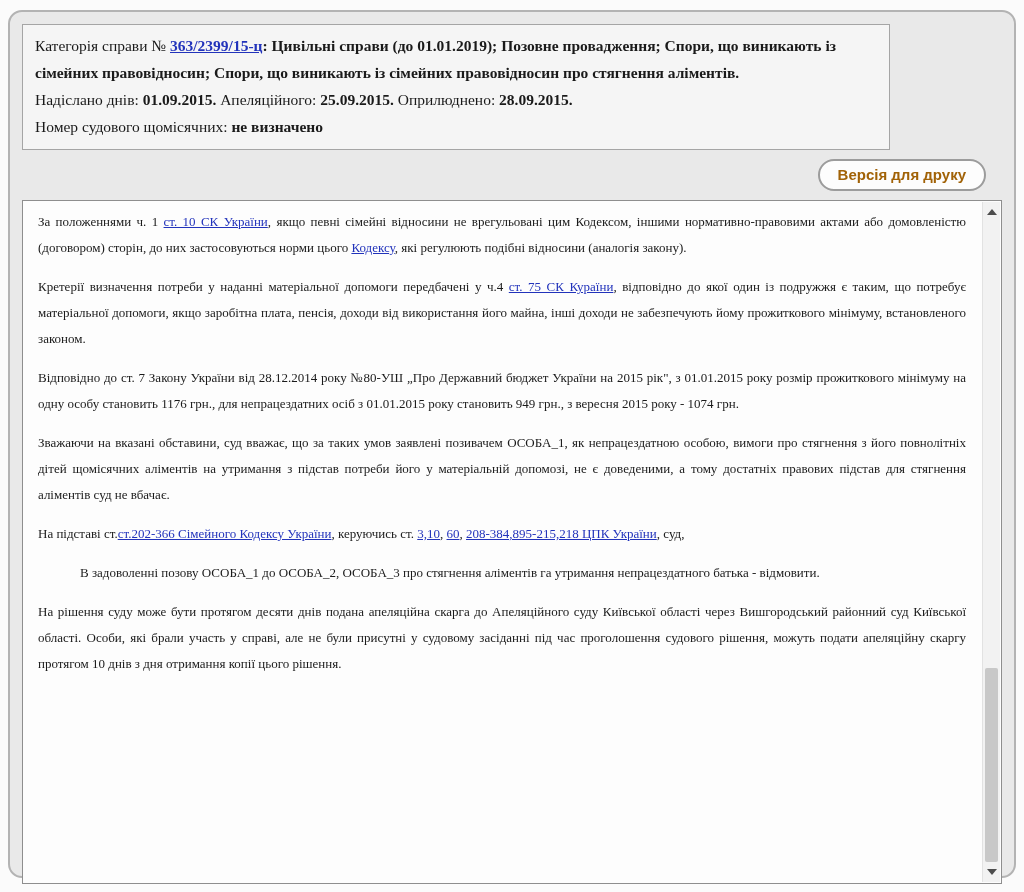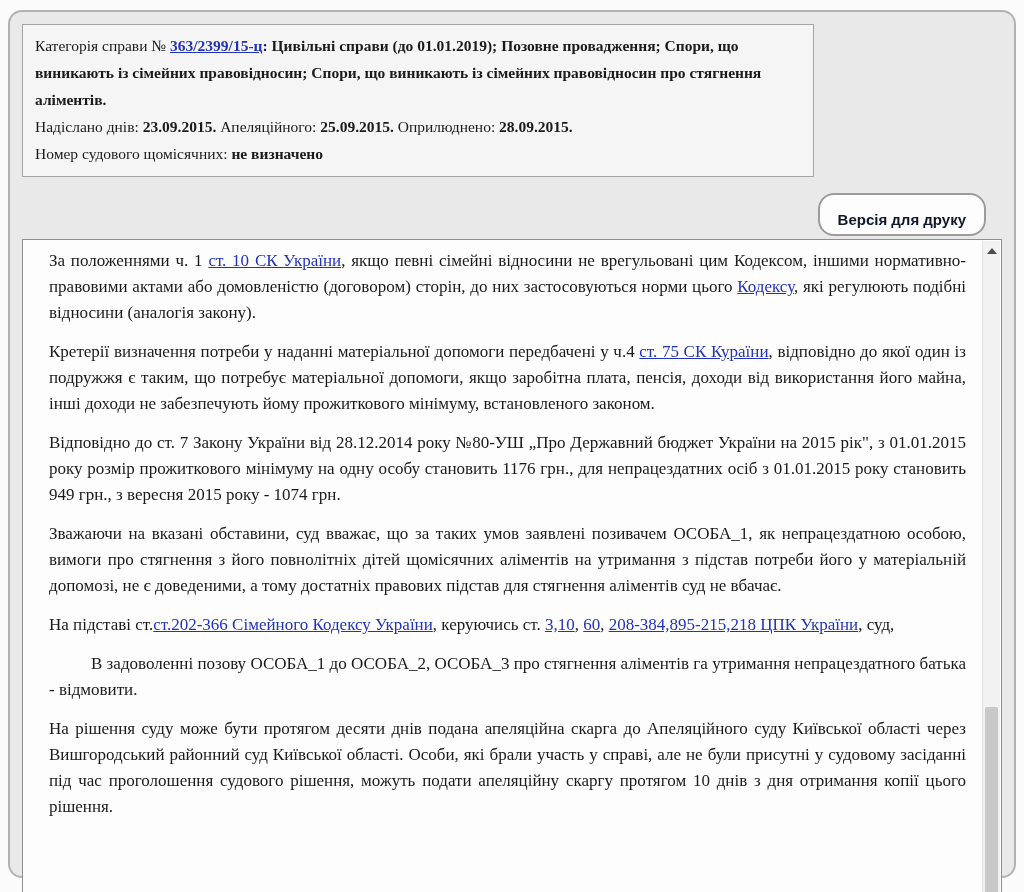--- a/index.html
+++ b/index.html
@@ -16,63 +16,63 @@
     overflow:hidden;
   }
   .outer{
     position:absolute; left:8px; top:10px; width:1008px; height:868px;
     background:#e9e9e9;
     border:2px solid #b3b3b3;
     border-radius:14px;
   }
   
   .header-box{
-    margin:12px 12px 12px 12px;
-    width:792px;
+    margin:12px 12px 0 12px;
+    width:868px;
     background:#f5f5f5;
     border:1px solid #a5a5a5;
     padding:7px 12px 9px 12px;
     font-size:15.5px;
     line-height:27px;
   }
   .h-line{ text-align:left; }
   .seg-bold{ font-weight:bold; }
   .seg-link-bold{
     font-weight:bold; color:var(--link);
     text-decoration:underline; cursor:pointer;
   }
   
   .toolbar{
     height:50px;
     display:flex; align-items:center; justify-content:flex-end;
     padding-right:28px;
   }
   .print-btn{
     font-family:"Liberation Sans","DejaVu Sans",sans-serif;
-    font-size:15px; font-weight:bold; color:#0f172a;
+    font-size:15px; font-weight:bold; color:#a16207;
     background:#fdfdfd;
     border:2px solid #9c9c9c;
     border-radius:16px;
-    padding:16px 18px 6px 18px;
+    padding:5px 18px 6px 18px;
     cursor:pointer;
   }
   
   .text-box{
     position:relative;
     margin:0 0 0 12px;
     width:980px;
     height:684px;
     background:#fdfdfd;
     border:1px solid #8e8e8e;
     overflow:hidden;
   }
   .doc-content{
     position:absolute; left:0; top:0; right:19px; bottom:0;
-    padding:8px 16px 8px 26px;
-    font-size:17px;
+    padding:8px 16px 8px 15px;
+    font-size:13px;
     line-height:26px;
     overflow:hidden;
   }
   .doc-content p{
     margin:0 0 13px 0;
     text-align:justify;
   }
   .doc-content p.center{ text-align:center; letter-spacing:1px; }
   .doc-content p.indent{ text-indent:42px; }
   .doc-link{
@@ -111,21 +111,21 @@
     cursor:pointer;
   }
 </style>
 </head>
 <body>
 
 <div class="outer">
 
   <div class="header-box" id="header-box">
       <div class="h-line"><span>Категорія справи № </span><span class="seg-link-bold">363/2399/15-ц</span><span class="seg-bold">: </span><span class="seg-bold">Цивільні справи (до 01.01.2019); Позовне провадження; Спори, що виникають із сімейних правовідносин; Спори, що виникають із сімейних правовідносин про стягнення аліментів.</span></div>
-      <div class="h-line"><span>Надіслано днів: </span><span class="seg-bold">23.09.2015.</span><span> Апеляційного: </span><span class="seg-bold">25.09.2015.</span><span> Оприлюднено: </span><span class="seg-bold">28.09.2015.</span></div>
+      <div class="h-line"><span>Надіслано днів: </span><span class="seg-bold">01.09.2015.</span><span> Апеляційного: </span><span class="seg-bold">25.09.2015.</span><span> Оприлюднено: </span><span class="seg-bold">28.09.2015.</span></div>
       <div class="h-line"><span>Номер судового щомісячних: </span><span class="seg-bold">не визначено</span></div>
     </div>
 
   <div class="toolbar">
     <button class="print-btn">Версія для друку</button>
   </div>
 
   <div class="text-box">
     <div class="doc-content" id="doc-content">
         <p>За положеннями ч. 1 <a class="doc-link">ст. 10 СК України</a>, якщо певні сімейні відносини не врегульовані цим Кодексом, іншими нормативно-правовими актами або домовленістю (договором) сторін, до них застосовуються норми цього <a class="doc-link">Кодексу</a>, які регулюють подібні відносини (аналогія закону).</p>

